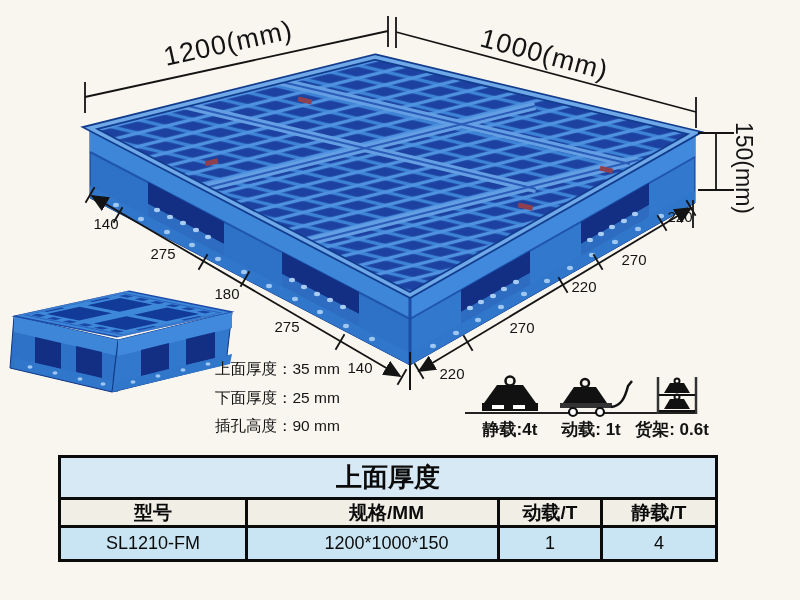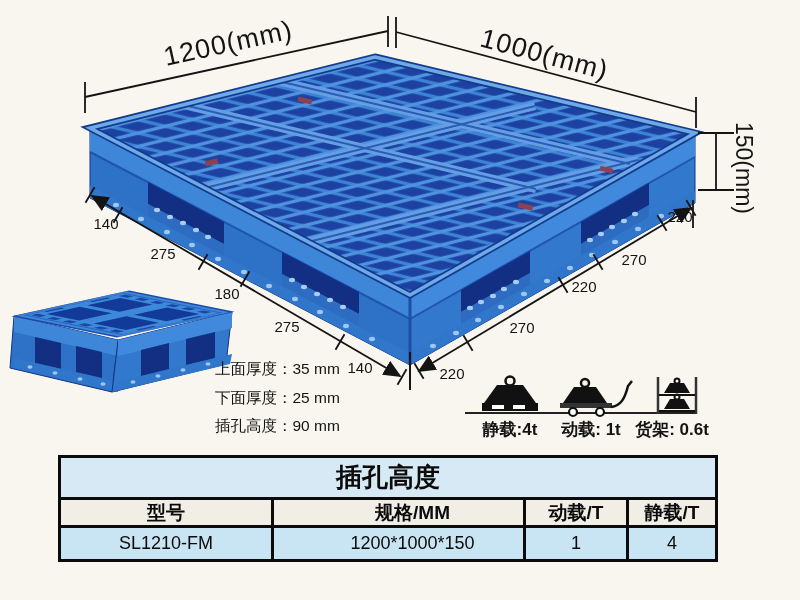--- a/index.html
+++ b/index.html
@@ -13,21 +13,21 @@
   .spec-table{position:absolute;left:58px;top:455px;width:660px;box-sizing:border-box;
     border:3px solid #0b0b0b;background:#fff;}
   .t-title{height:39px;line-height:39px;text-align:center;font-size:26px;font-weight:bold;
     color:#0b0b0b;background:#d7e9f4;border-bottom:3px solid #0b0b0b;}
   .t-row{display:flex;}
   .t-row.head{border-bottom:3px solid #0b0b0b;}
   .cell{box-sizing:border-box;border-right:3px solid #0b0b0b;text-align:center;color:#0b0b0b;}
   .cell:last-child{border-right:none;flex:1;}
   .head .cell{height:25px;line-height:25px;font-size:19px;font-weight:600;background:#f1eee6;}
   .data .cell{height:31px;line-height:31px;font-size:18px;background:#c9e4f2;}
-  .c1{width:213px;}.c2{width:252px;padding-left:28px;}.c3{width:103px;}
+  .c1{width:187px;}.c2{width:252px;padding-left:28px;}.c3{width:103px;}
 </style>
 </head>
 <body>
 
 <div class="stage">
 
 <svg width="800" height="455" viewBox="0 0 800 455" style="position:absolute;left:0;top:0;">
   <defs>
     <pattern id="pa" width="13" height="13" patternUnits="userSpaceOnUse" patternTransform="rotate(-14)">
       <line x1="0" y1="6.5" x2="13" y2="6.5" stroke="#4f93e0" stroke-width="3.4"></line>
@@ -298,21 +298,21 @@
       <line x1="659" y1="395" x2="695" y2="395" stroke="#111" stroke-width="2.2"></line>
       <circle cx="677" cy="397" r="2.5" fill="none" stroke="#111" stroke-width="2"></circle>
       <polygon points="670,399 684,399 690,409 664,409" fill="#111"></polygon>
       <line x1="659" y1="411" x2="695" y2="411" stroke="#111" stroke-width="2.2"></line>
     </g>
     <text class="loadlbl" x="672" y="435" text-anchor="middle">货架: 0.6t</text>
   </g>
 </svg>
 
   <div class="spec-table">
-    <div class="t-title">插孔高度</div>
+    <div class="t-title">上面厚度</div>
     <div class="t-row head">
       <div class="cell c1">型号</div>
       <div class="cell c2">规格/MM</div>
       <div class="cell c3">动载/T</div>
       <div class="cell">静载/T</div>
     </div>
     <div class="t-row data">
       <div class="cell c1">SL1210-FM</div>
       <div class="cell c2">1200*1000*150</div>
       <div class="cell c3">1</div>

